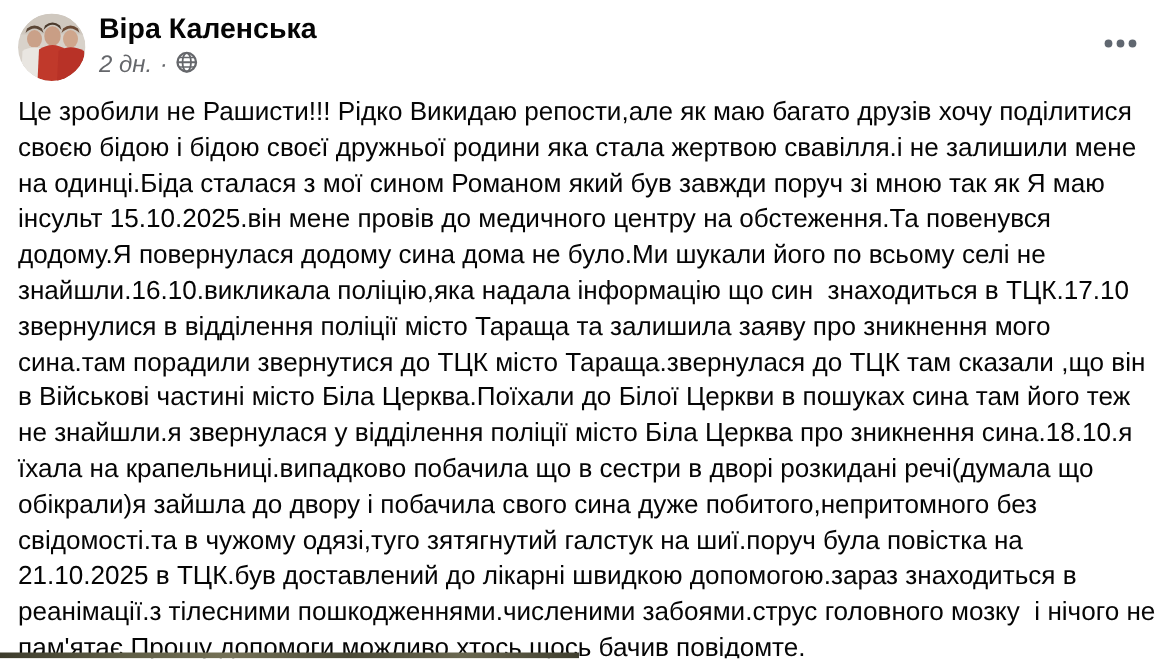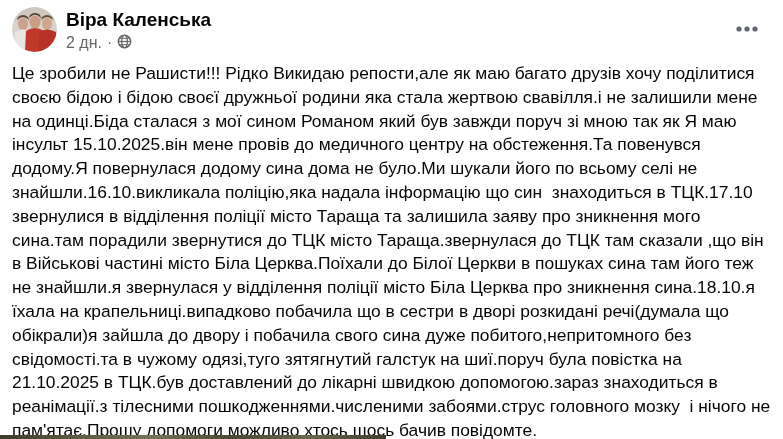--- a/index.html
+++ b/index.html
@@ -10,21 +10,21 @@
     overflow: hidden;
   }
   .post {
     position: relative;
     width: 783px; height: 439px;
     background: #ffffff;
     overflow: hidden;
   }
   .post-header {
     display: flex;
-    align-items: flex-start;
+    align-items: flex-end;
     padding: 7px 12px 0 12px;
   }
   .avatar-wrap {
     flex: 0 0 45px;
     width: 45px; height: 45px;
     border-radius: 50%;
     overflow: hidden;
     cursor: pointer;
     box-shadow: 0 0 0 1px rgba(0,0,0,0.07) inset;
   }
@@ -38,20 +38,21 @@
     cursor: pointer;
   }
   .meta-row {
     display: flex;
     align-items: center;
     gap: 5px;
     color: #65676b;
     font-size: 16px;
     margin-top: 1px;
     line-height: 1.2;
+    font-style: italic;
   }
   .meta-row .timestamp { cursor: pointer; }
   .meta-row .dot-sep { color: #65676b; }
   .globe { display: inline-block; margin-top: 1px; }
   .menu-btn {
     position: absolute;
     top: 16px; right: 18px;
     width: 36px; height: 26px;
     display: flex;
     align-items: center;

